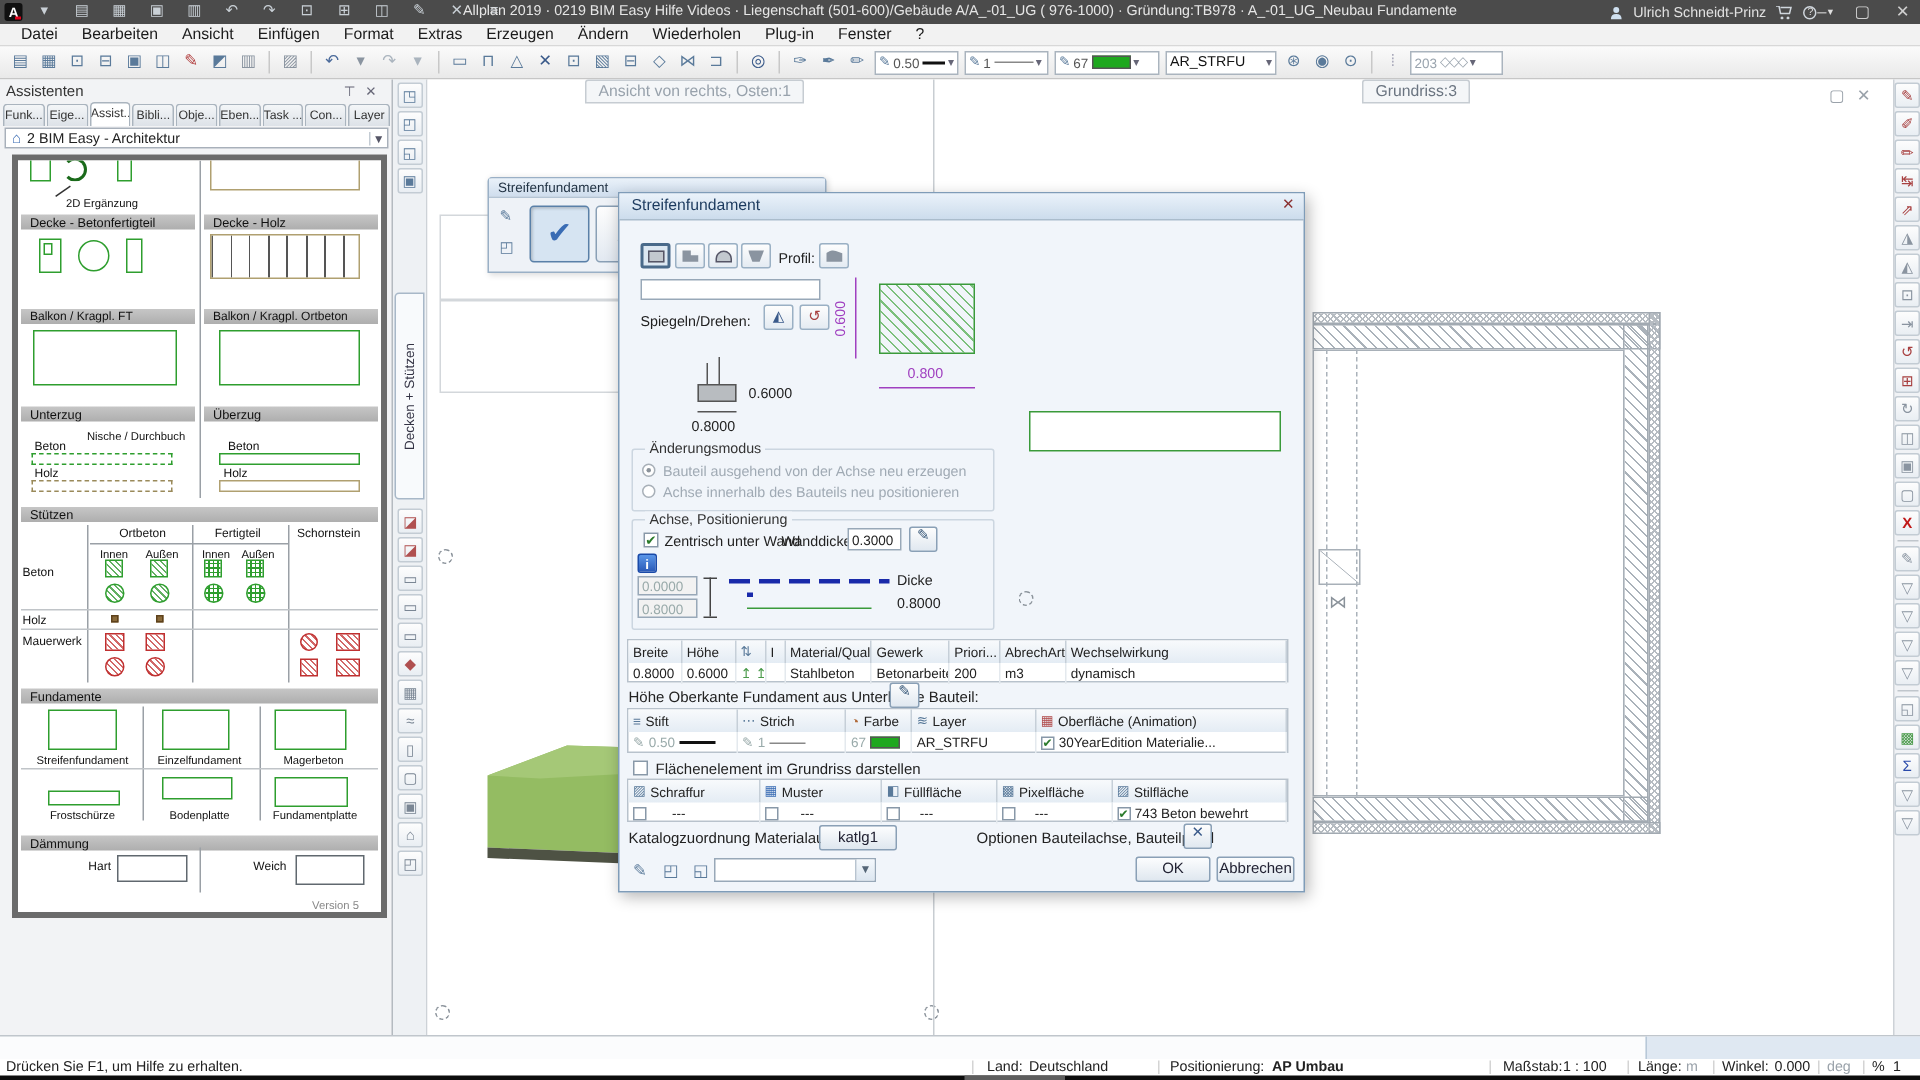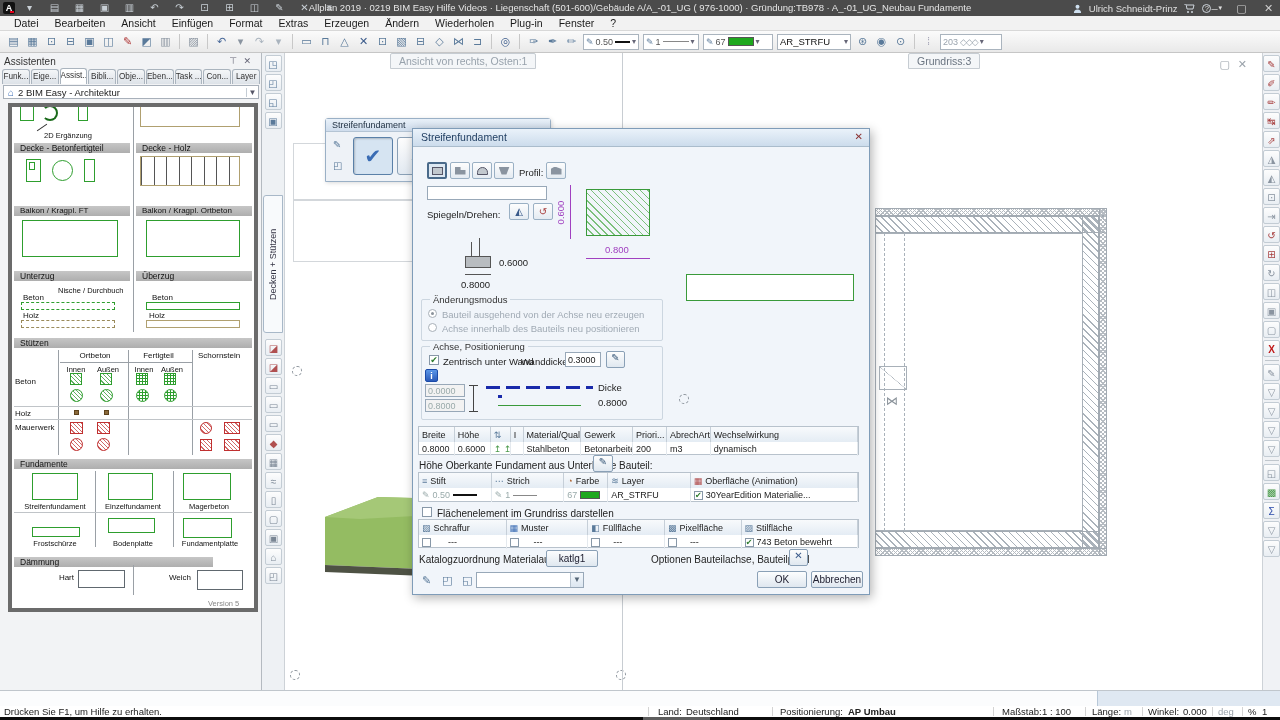--- a/index.html
+++ b/index.html
@@ -371,21 +371,21 @@
       <span class="lbl7" style="left:86px;top:395px;width:70px;text-align:center">Einzelfundament</span>
       <span class="lbl7" style="left:162px;top:395px;width:70px;text-align:center">Magerbeton</span>
       <div class="hline" style="left:2px;top:405px;width:238px;background:#c0c4c8"></div>
       <div class="grect" style="left:20px;top:420px;width:48px;height:10px"></div>
       <div class="grect" style="left:96px;top:411px;width:47px;height:15px"></div>
       <div class="grect" style="left:171px;top:411px;width:49px;height:20px"></div>
       <span class="lbl7" style="left:10px;top:432px;width:66px;text-align:center">Frostschürze</span>
       <span class="lbl7" style="left:86px;top:432px;width:70px;text-align:center">Bodenplatte</span>
       <span class="lbl7" style="left:158px;top:432px;width:80px;text-align:center">Fundamentplatte</span>
 
-      <div class="shead" style="left:2px;top:450px;width:199px"><span>Dämmung</span></div>
+      <div class="shead" style="left:2px;top:450px;width:238px"><span>Dämmung</span></div>
       <span class="lbl8" style="left:38px;top:466px;width:24px;text-align:right">Hart</span>
       <div class="abs" style="left:66px;top:463px;width:47px;height:18px;border:1px solid #60686f"></div>
       <div class="vline" style="left:121px;top:458px;height:30px"></div>
       <span class="lbl8" style="left:149px;top:466px;width:30px;text-align:right">Weich</span>
       <div class="abs" style="left:185px;top:463px;width:46px;height:20px;border:1px solid #60686f"></div>
       <span class="lbl7" style="left:196px;top:492px;color:#888">Version 5</span>
     </div>
   </div>
 
   <div id="lrail">

